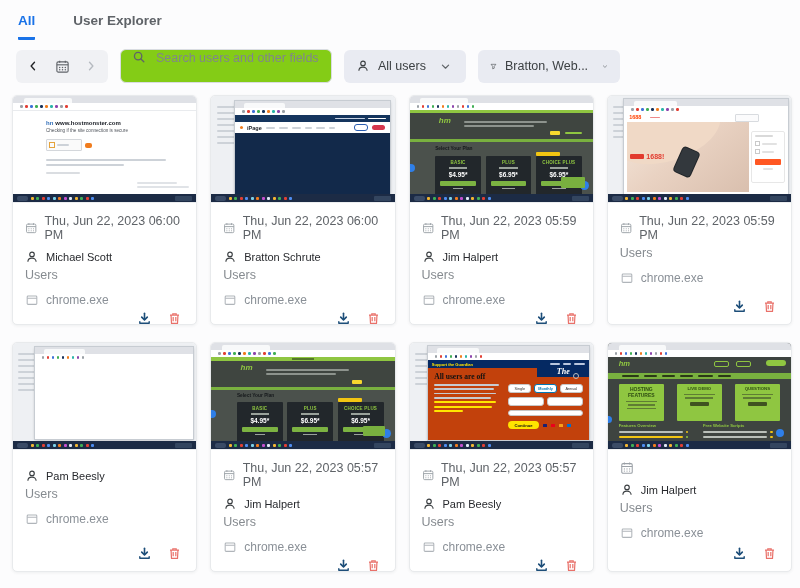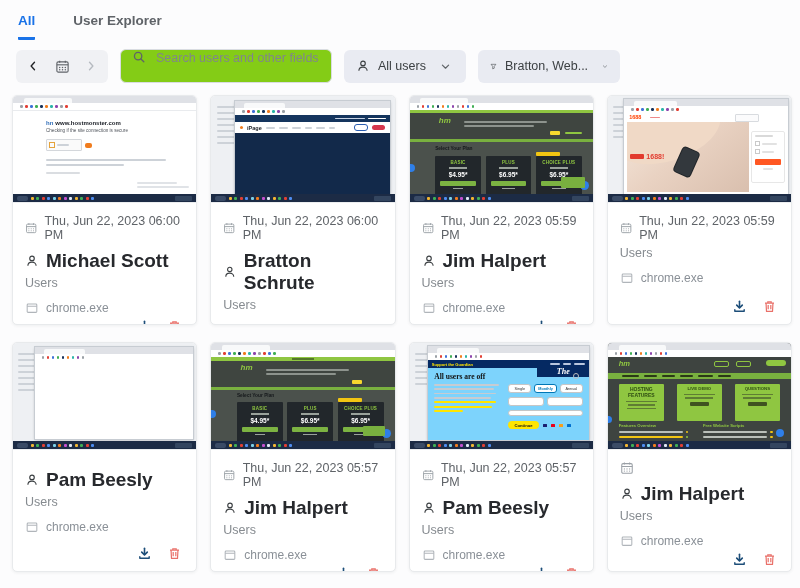--- a/index.html
+++ b/index.html
@@ -21,21 +21,21 @@
   .pill .lbl{white-space:nowrap;}
   .pill .chev{margin-left:6px;}
   .users-pill{width:122px;}
   .type-pill{width:142px;}
   
   .grid{display:grid;grid-template-columns:repeat(4,1fr);gap:17px 13px;padding:2px 8px 10px 12px;}
   .card{background:#fff;border:1px solid #e8eaec;border-radius:5px;height:228px;box-shadow:0 1px 3px rgba(60,64,67,.07);display:flex;flex-direction:column;overflow:hidden;cursor:pointer;}
   .cinfo{flex:1;display:flex;flex-direction:column;padding:11px 12px 8px 12px;}
   .crow{display:flex;align-items:center;gap:7px;}
   .c-date{font-size:12.5px;color:#5f6368;}
-  .c-user{font-size:19px;font-weight:700;color:#27292d;margin-top:8px;}
+  .c-user{font-size:11px;font-weight:400;color:#27292d;margin-top:8px;}
   .c-group{font-size:12.5px;color:#868b90;margin-top:4px;}
   .c-app{font-size:12px;color:#8a9097;margin-top:11px;}
   .actions{margin-top:auto;display:flex;justify-content:flex-end;gap:15px;padding:4px 2px 2px 0;}
   .iconbtn{background:none;border:none;padding:0;cursor:pointer;display:flex;}
   
   .thumb{position:relative;height:106px;background:#eef0f3;overflow:hidden;border-bottom:1px solid #eceef0;flex:none;}
   .abs{position:absolute;}
   .ctabs{position:absolute;left:0;right:0;top:0;height:7px;background:#dfe1e6;}
   .ctabs::after{content:"";position:absolute;left:6%;top:1.5px;width:26%;height:5.5px;background:#f8f9fa;border-radius:2px 2px 0 0;}
   .ctools{position:absolute;left:0;right:0;top:7px;height:7px;background:#fff;border-bottom:1px solid #e9ebee;display:flex;align-items:center;gap:2.5px;padding:0 7px;}
@@ -820,21 +820,21 @@
     <div class="thumb">
       <div class="doclines">
           <div class="ln" style="width:90%;"></div>
           <div class="ln" style="width:68%;"></div>
           <div class="ln" style="width:84%;"></div>
           <div class="ln" style="width:60%;"></div>
           <div class="ln" style="width:80%;"></div>
           <div class="ln" style="width:66%;"></div>
         </div>
       <div class="abs" style="right:2%;top:14px;width:14px;height:4px;background:#3f72d8;border-radius:1px;"></div>
-      <div class="cwin" style="left:10%;right:2%;top:3px;bottom:9px;background:#7dd3fc;">
+      <div class="cwin" style="left:10%;right:2%;top:3px;bottom:9px;background:#c2410c;">
         <div class="ctabs"></div>
         <div class="ctools">
             <i></i>
             <i></i>
             <i></i>
             <i></i>
             <i></i>
             <i></i>
             <i></i>
             <i></i>

